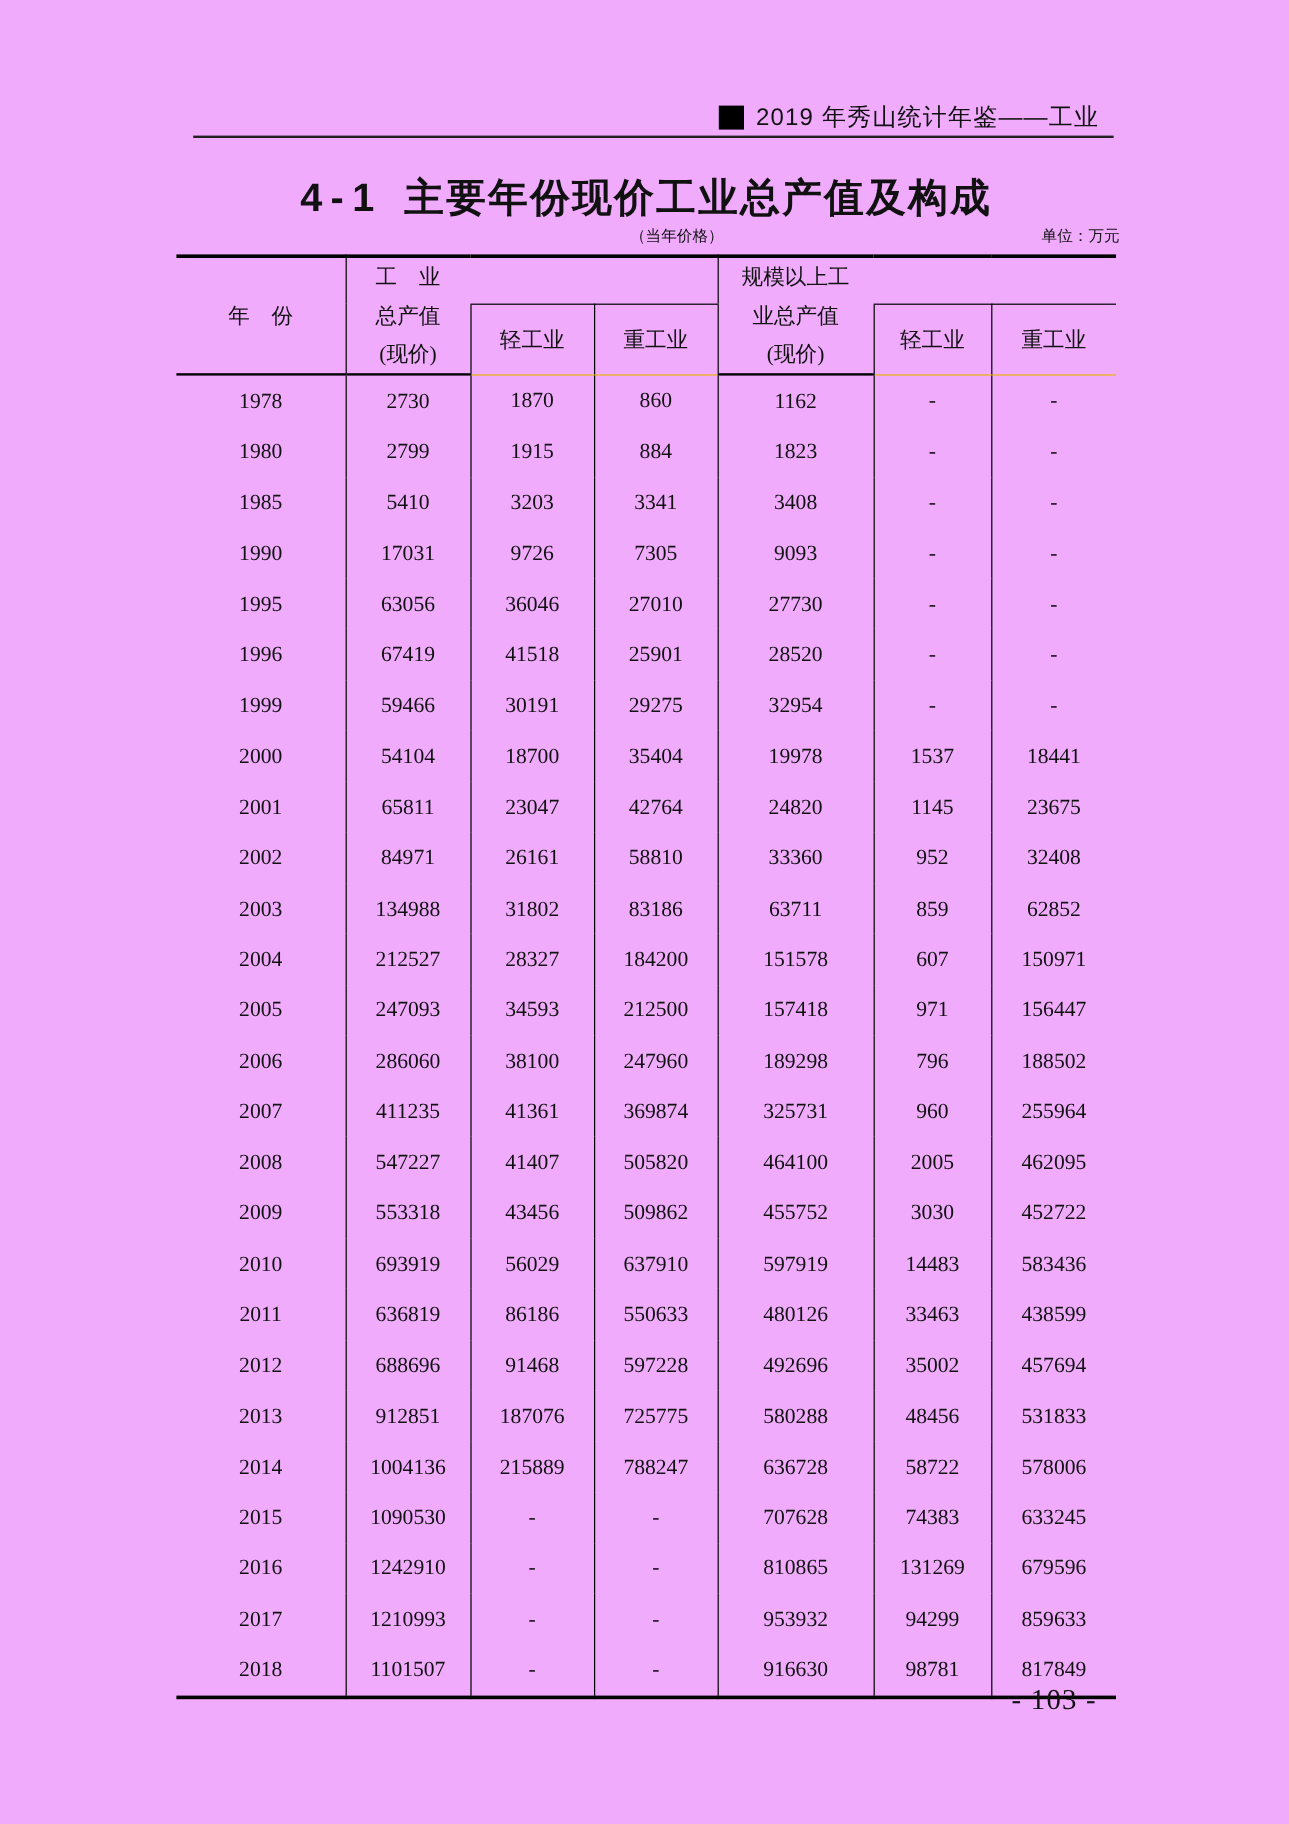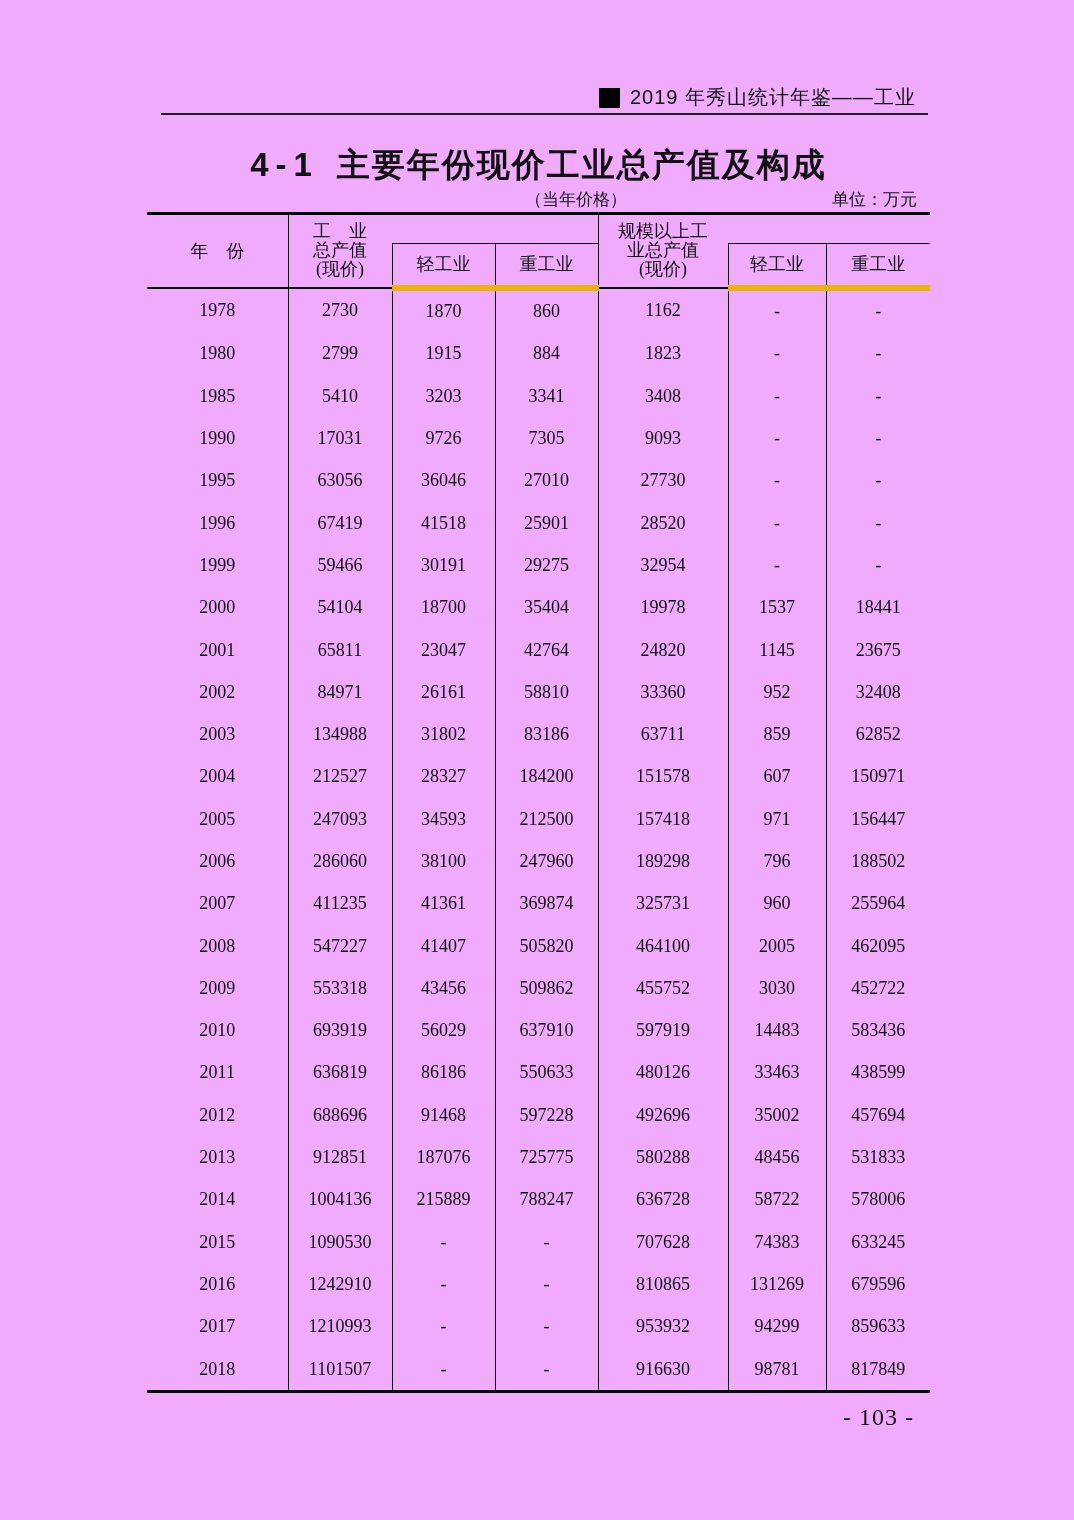--- a/index.html
+++ b/index.html
@@ -55,24 +55,24 @@
   }
   .title .title-no { letter-spacing: 7px; margin-right: 18px; }
 
   
   .notes {
     position: absolute;
     top: 188px;
     left: 147px;
     width: 786px;
     height: 24px;
-    font-size: 17px;
+    font-size: 13px;
   }
   .note-center { position: absolute; left: 378px; top: 0; }
-  .note-unit   { position: absolute; right: 16px;    top: 0; }
+  .note-unit   { position: absolute; right: 0;    top: 0; }
 
   
   table.yb {
     position: absolute;
     top: 212px;
     left: 147px;
     width: 783px;
     border-collapse: collapse;
     table-layout: fixed;
     border-top: 3px solid #000000;
@@ -84,28 +84,28 @@
     text-align: center;
     vertical-align: middle;
     padding: 0;
     overflow: hidden;
   }
   thead tr.hrow1 { height: 30px; }
   thead tr.hrow2 { height: 44px; }
   th.multiline {
     white-space: pre-line;
     vertical-align: top;
-    line-height: 19px;
+    line-height: 32px;
     padding-top: 3px;
   }
   th.year-th      { border-right: 1px solid #000; border-bottom: 2px solid #000; }
   th.gross-th     { border-bottom: 2px solid #000; }
   th.spacer       { border-bottom: 1px solid #000; }
   th.above-th     { border-left: 1px solid #000; border-bottom: 2px solid #000; }
-  th.sub          { border-bottom: 6px solid #eab308; }
+  th.sub          { border-bottom: 1px solid #eab308; }
   th.sub-light-l  { border-left: 1px solid #000; border-right: 1px solid #000; }
   th.sub-light-r  { border-left: 1px solid #000; border-right: 1px solid #000; }
   tbody td { height: 42.3px; }
   tbody td + td { border-left: 1px solid #000; }
 
   
   .footer-page {
     position: absolute;
     top: 1404px;
     right: 160px;

